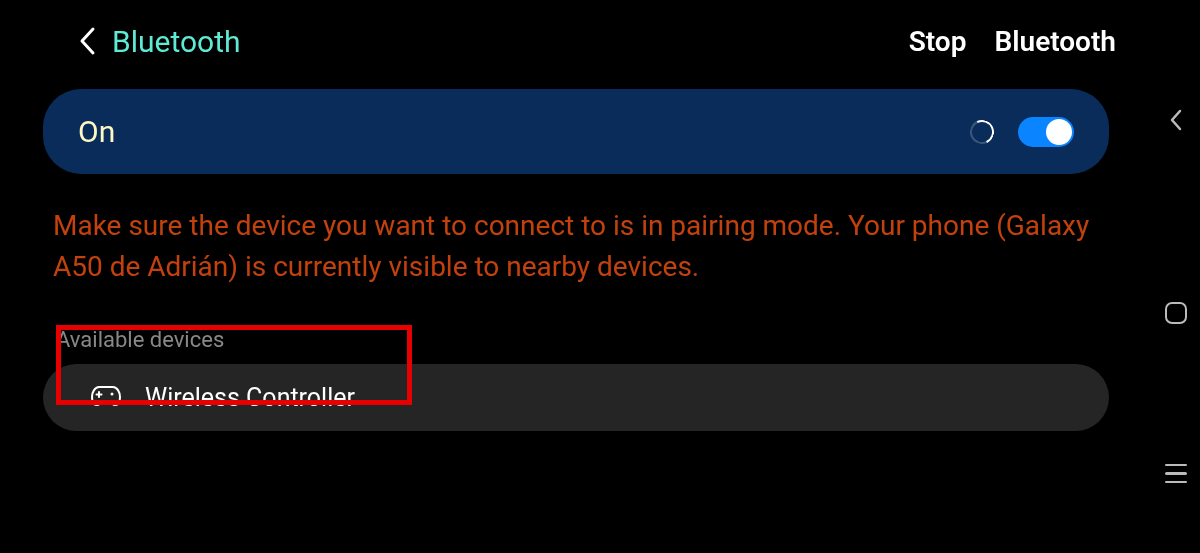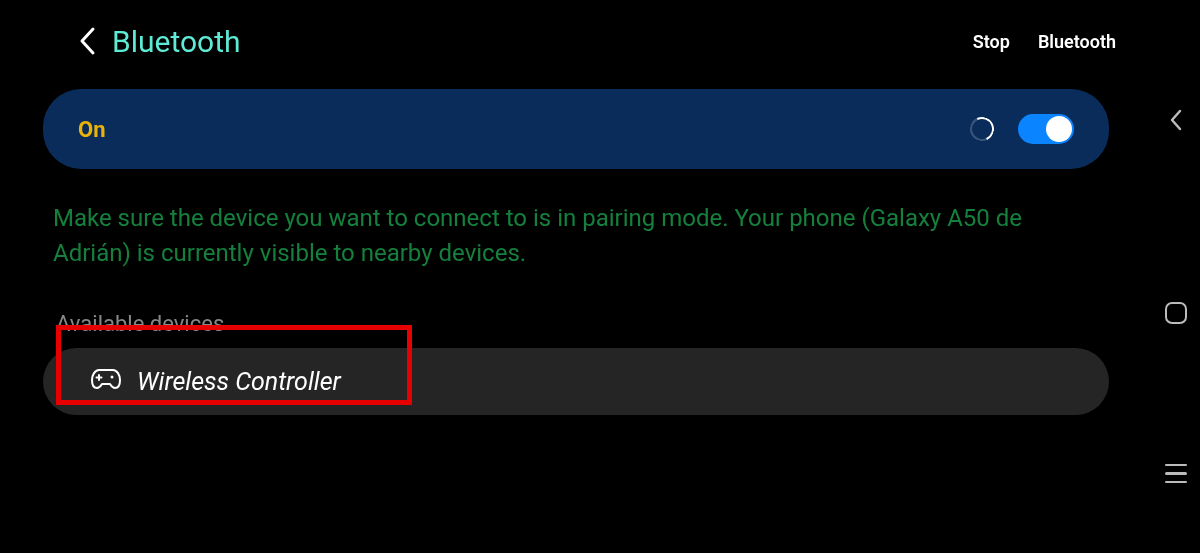--- a/index.html
+++ b/index.html
@@ -35,37 +35,37 @@
       font-weight: 400;
       margin-left: 40px;
     }
     .header-actions {
       margin-left: auto;
       display: flex;
       gap: 28px;
     }
     .header-action {
       color: #fff;
-      font-size: 18px;
+      font-size: 28px;
       font-weight: 600;
       cursor: pointer;
     }
     .toggle-card {
       margin: 12px 43px 0 43px;
       background: #0a2c5a;
       border-radius: 38px;
       padding: 25px 35px;
       display: flex;
       align-items: center;
       justify-content: space-between;
     }
     .toggle-label {
-      color: #eab308;
-      font-size: 22px;
-      font-weight: 700;
+      color: #fef9c3;
+      font-size: 30px;
+      font-weight: 400;
     }
     .toggle-right {
       display: flex;
       align-items: center;
       gap: 24px;
     }
     .spinner {
       width: 24px;
       height: 24px;
       border: 2.5px solid rgba(255,255,255,0.2);
@@ -85,41 +85,40 @@
     .switch-knob {
       position: absolute;
       right: 2px;
       top: 2px;
       width: 26px;
       height: 26px;
       background: #fff;
       border-radius: 50%;
     }
     .info-text {
-      color: #15803d;
-      font-size: 24px;
+      color: #c2410c;
+      font-size: 28px;
       line-height: 1.45;
       margin: 32px 53px 0 53px;
     }
     .section-header {
       color: #888;
       font-size: 22px;
       margin: 40px 0 12px 56px;
     }
     .device-row {
       margin: 0 43px;
       background: #252525;
       border-radius: 34px;
       padding: 19px 48px;
       display: flex;
       align-items: center;
-      gap: 16px;
-      cursor: pointer;
-      position: relative;
-      font-style: italic;
+      gap: 24px;
+      cursor: pointer;
+      position: relative;
     }
     .device-icon {
       color: #fff;
       flex-shrink: 0;
     }
     .device-name {
       color: #fff;
       font-size: 25px;
     }
     .highlight-box {

